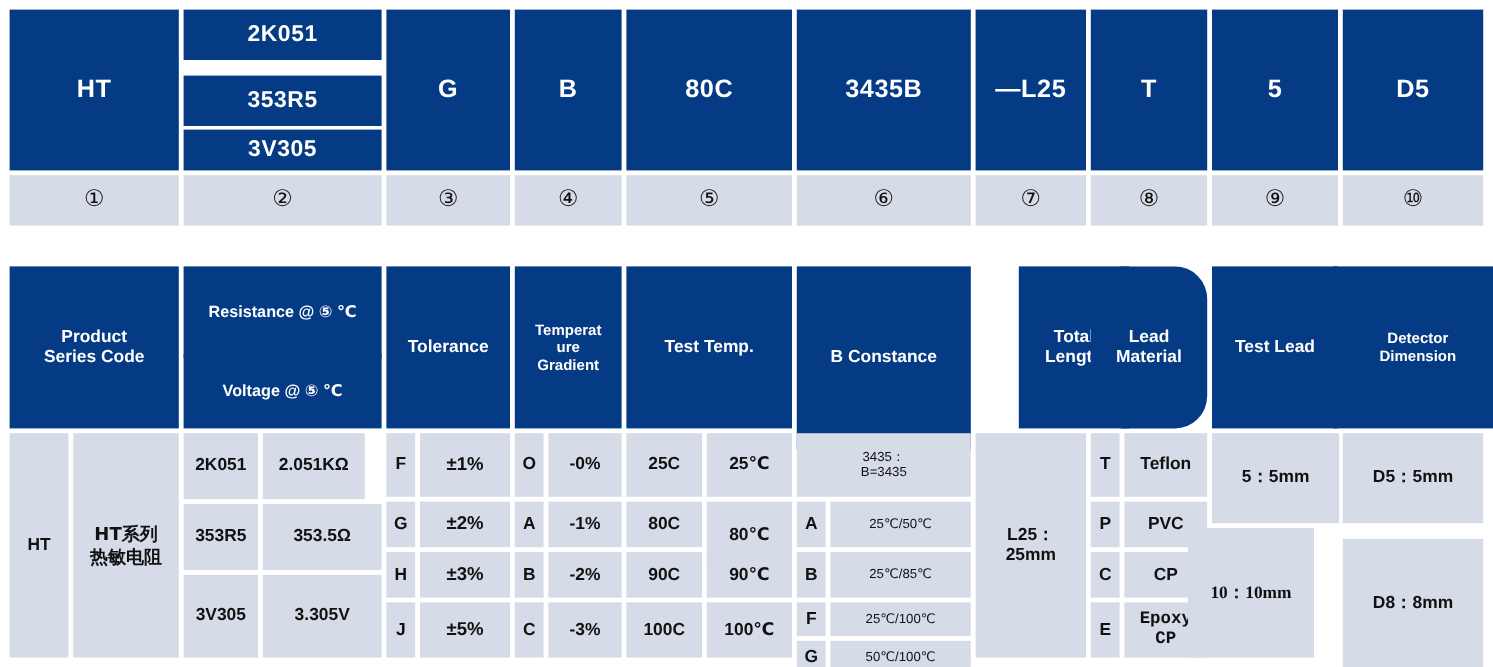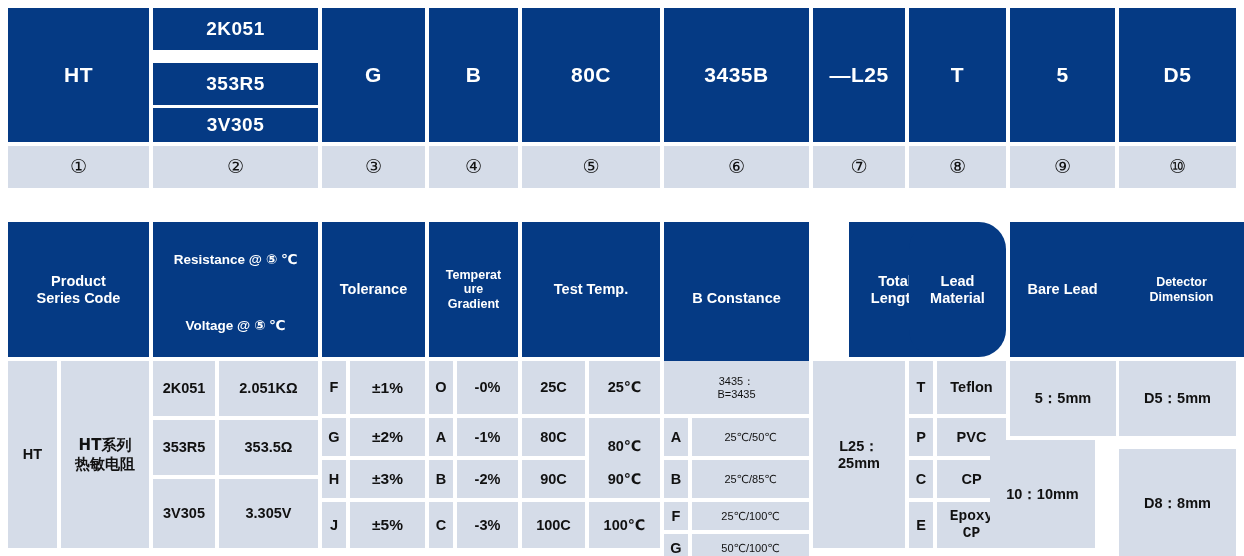--- a/index.html
+++ b/index.html
@@ -127,31 +127,31 @@
     <div class="cell blue hd hd-lg" style="left:522px; top:222px; width:138px; height:135px;">Test Temp.</div>
 
     <div class="cell blue hd hd-lg" style="left:664px; top:222px; width:145px; height:153px;">B Constance</div>
 
     <div class="cell blue hd hd-lg" style="left:813px; top:222px; width:92px; height:135px; white-space:pre-line;margin-left:36px;">Total
 Length</div>
 
     <div class="cell blue hd hd-lg" style="left:909px; top:222px; width:97px; height:135px; white-space:pre-line;border-radius:27px;">Lead
 Material</div>
 
-    <div class="cell blue hd hd-lg" style="left:1010px; top:222px; width:105px; height:135px;">Bare Lead</div>
+    <div class="cell blue hd hd-lg" style="left:1010px; top:222px; width:105px; height:135px;">Test Lead</div>
 
     <div class="cell blue hd hd-sm" style="left:1111px; top:222px; width:141px; height:135px; white-space:pre-line;">Detector
 Dimension</div>
 
     <div class="cell grey bd" style="left:8px;  top:361px; width:49px; height:187px;">HT</div>
     <div class="cell grey bd-cn" style="left:61px; top:361px; width:88px; height:187px; white-space:pre-line;">HT系列
 热敏电阻</div>
 
     <div class="cell grey bd" style="left:153px; top:361px; width:62px; height:55px;">2K051</div>
-    <div class="cell grey bd" style="left:219px; top:361px; width:99px; height:55px;">2.051KΩ</div>
+    <div class="cell grey bd" style="left:219px; top:361px; width:85px; height:55px;">2.051KΩ</div>
 
     <div class="cell grey bd" style="left:153px; top:420px; width:62px; height:55px;">353R5</div>
     <div class="cell grey bd" style="left:219px; top:420px; width:99px; height:55px;">353.5Ω</div>
 
     <div class="cell grey bd" style="left:153px; top:479px; width:62px; height:69px;">3V305</div>
     <div class="cell grey bd" style="left:219px; top:479px; width:99px; height:69px;">3.305V</div>
 
     <div class="cell grey bd" style="left:322px; top:361px; width:24px; height:53px;">F</div>
     <div class="cell grey bd-lg" style="left:350px; top:361px; width:75px; height:53px;">±1%</div>
 
@@ -212,19 +212,19 @@
     <div class="cell grey bd" style="left:909px; top:418px; width:24px; height:38px;">P</div>
     <div class="cell grey bd" style="left:937px; top:418px; width:69px; height:38px;">PVC</div>
 
     <div class="cell grey bd" style="left:909px; top:460px; width:24px; height:38px;">C</div>
     <div class="cell grey bd" style="left:937px; top:460px; width:69px; height:38px;">CP</div>
 
     <div class="cell grey bd" style="left:909px; top:502px; width:24px; height:46px;">E</div>
     <div class="cell grey bd" style="left:937px; top:502px; width:69px; height:46px;font-family:Liberation Mono, monospace;">Epoxy CP</div>
 
     <div class="cell grey bd" style="left:1010px; top:361px; width:106px; height:75px;">5：5mm</div>
-    <div class="cell grey bd" style="left:990px; top:440px; width:105px; height:108px;">10：10mm</div>
+    <div class="cell grey bd" style="left:990px; top:440px; width:105px; height:108px;font-family:Liberation Serif, serif;">10：10mm</div>
 
     <div class="cell grey bd" style="left:1119px; top:361px; width:117px; height:75px;">D5：5mm</div>
     <div class="cell grey bd" style="left:1119px; top:424px; width:117px; height:108px;margin-top:25px;">D8：8mm</div>
 
   </div>
 </div>
 
 </body></html>

